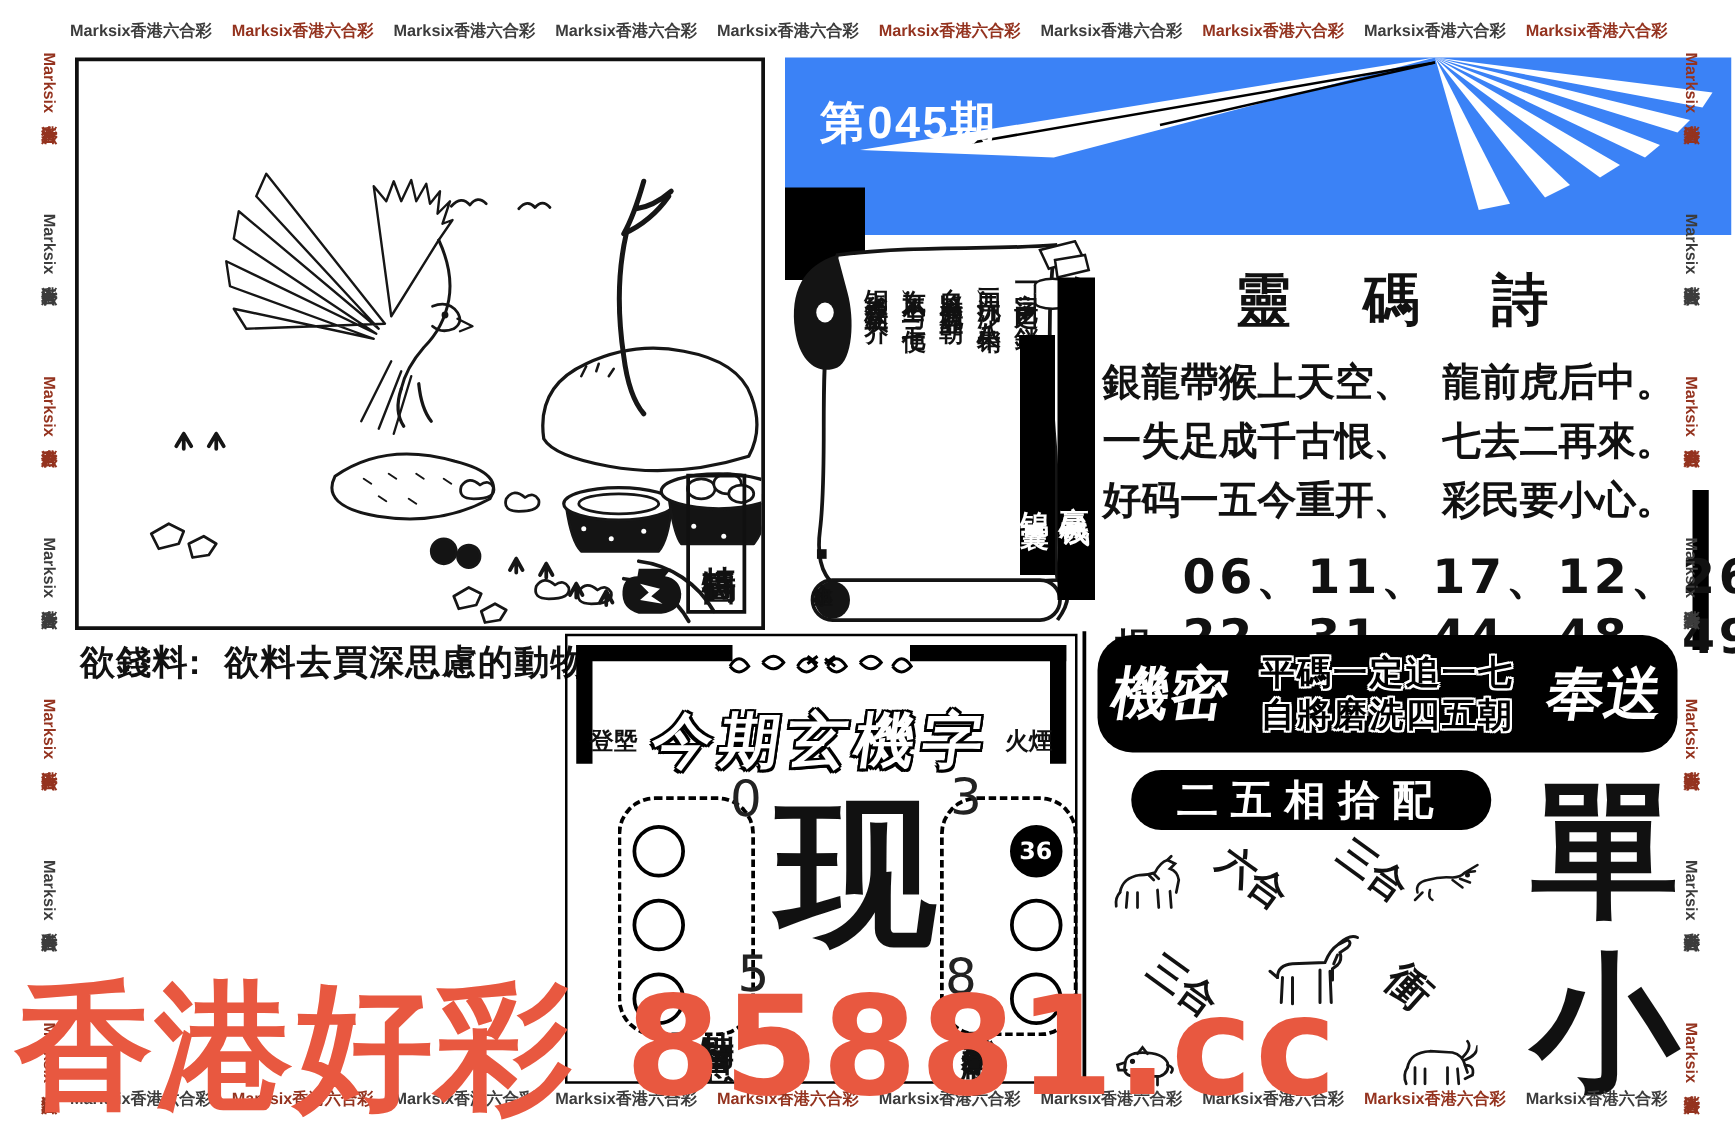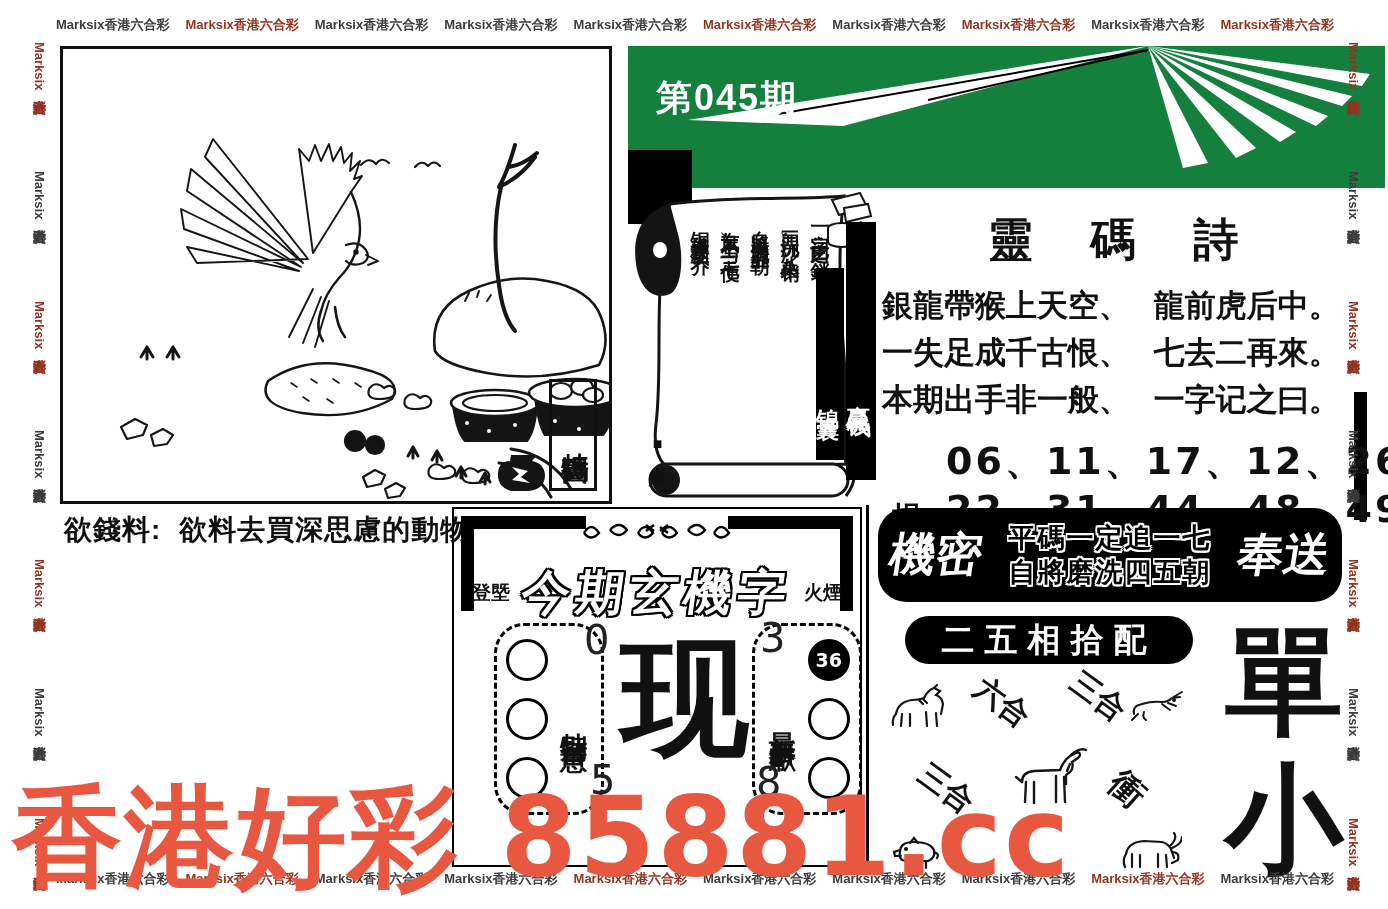--- a/index.html
+++ b/index.html
@@ -19,21 +19,21 @@
   .illus-box{position:absolute;left:60px;top:46px;width:552px;height:458px;border:3px solid #101010;box-sizing:border-box;}
   .stamp{position:absolute;right:12px;bottom:10px;writing-mode:vertical-rl;height:100px;width:40px;
       border:3px solid #101010;font-size:27px;font-weight:900;text-align:center;letter-spacing:3px;
       font-family:"Liberation Sans",sans-serif;padding:3px 1px;}
   .pot-svg{position:absolute;right:60px;bottom:8px;}
   
   .hint{position:absolute;left:64px;top:511px;font-size:28px;font-weight:900;letter-spacing:1px;
       font-family:"Liberation Sans",sans-serif;white-space:nowrap;}
   .hint .lbl{margin-right:18px;}
   
-  .banner{position:absolute;left:628px;top:46px;width:757px;height:142px;background:#15803d;}
+  .banner{position:absolute;left:628px;top:46px;width:757px;height:142px;background:#3b82f6;}
   .banner svg{position:absolute;left:0;top:0;}
   .issue{position:absolute;left:28px;top:28px;color:#fff;font-size:36px;font-weight:900;
       font-family:"Liberation Sans",sans-serif;letter-spacing:2px;}
   .main-title{position:absolute;right:10px;bottom:4px;font-size:62px;font-weight:900;color:#000;
       letter-spacing:2px;font-family:"Liberation Sans",sans-serif;white-space:nowrap;
       text-shadow:-3px -3px 0 #fff,3px -3px 0 #fff,-3px 3px 0 #fff,3px 3px 0 #fff,
                   -3px 0 0 #fff,3px 0 0 #fff,0 -3px 0 #fff,0 3px 0 #fff;}
   .notch{position:absolute;left:628px;top:150px;width:64px;height:74px;background:#000;}
   
   .scroll-wrap{position:absolute;left:612px;top:186px;width:268px;height:322px;}
@@ -60,22 +60,22 @@
   .ctl,.ctr{position:absolute;top:7px;width:112px;height:82px;}
   .ctl{left:7px;border-left:13px solid #000;border-top:13px solid #000;}
   .ctr{right:7px;border-right:13px solid #000;border-top:13px solid #000;}
   .orn{position:absolute;top:10px;}
   .orn.l{left:126px;} .orn.r{right:126px;}
   .frame-title-row{position:absolute;top:52px;left:0;right:0;display:flex;justify-content:center;align-items:center;gap:12px;}
   .flank{font-size:19px;font-weight:900;font-family:"Liberation Sans",sans-serif;}
   .frame-title{font-size:48px;font-weight:900;color:#fff;letter-spacing:6px;transform:skewX(-8deg);white-space:nowrap;
       text-shadow:-2px -2px 0 #000,2px -2px 0 #000,-2px 2px 0 #000,2px 2px 0 #000,
                   -2px 0 0 #000,2px 0 0 #000,0 -2px 0 #000,0 2px 0 #000;}
-  .dash-box{position:absolute;top:114px;width:110px;height:192px;border:3px dashed #000;border-radius:30px;
-      box-sizing:border-box;display:flex;align-items:center;justify-content:space-evenly;padding:6px 2px;}
+  .dash-box{position:absolute;top:128px;width:110px;height:192px;border:3px dashed #000;border-radius:30px;
+      box-sizing:border-box;display:flex;align-items:flex-end;justify-content:space-evenly;padding:6px 2px;}
   .dash-box.left{left:40px;} .dash-box.right{left:298px;}
   .c-col{display:flex;flex-direction:column;justify-content:space-between;height:160px;}
   .circle{width:42px;height:42px;border:3px solid #000;border-radius:50%;background:#fff;box-sizing:border-box;}
   .circle.filled{background:#000;color:#fff;display:flex;align-items:center;justify-content:center;
       font-size:19px;font-weight:900;font-family:"DejaVu Sans",sans-serif;}
   .v-label{writing-mode:vertical-rl;font-size:27px;font-weight:900;font-family:"Liberation Sans",sans-serif;letter-spacing:4px;}
   .big-char{position:absolute;left:167px;top:126px;font-size:128px;line-height:1;font-weight:900;}
   .corner-num{position:absolute;font-size:40px;font-family:"DejaVu Sans",sans-serif;color:#222;}
   .n-tl{left:130px;top:108px;} .n-tr{left:306px;top:106px;}
   .n-bl{left:136px;top:248px;} .n-br{left:302px;top:250px;}
@@ -292,21 +292,21 @@
     </div>
     <div class="sign"><span>■</span><span>金小姐</span></div>
   </div>
   <div class="bar pouch">锦囊</div>
   <div class="bar win">赢钱</div>
 
   <div class="poem">
     <div class="poem-title">靈碼詩</div>
     <div class="poem-line">銀龍帶猴上天空、 龍前虎后中。</div>
     <div class="poem-line">一失足成千古恨、 七去二再來。</div>
-    <div class="poem-line">本期出手非一般、 一字记之曰。</div>
+    <div class="poem-line">好码一五今重开、 彩民要小心。</div>
     <div class="provide">
       <div class="provide-label">提供</div>
       <div>
         <div class="num-row">06、11、17、12、26</div>
         <div class="num-row">22、31、44、48、49</div>
       </div>
     </div>
   </div>
   <div class="vline"></div>
 

